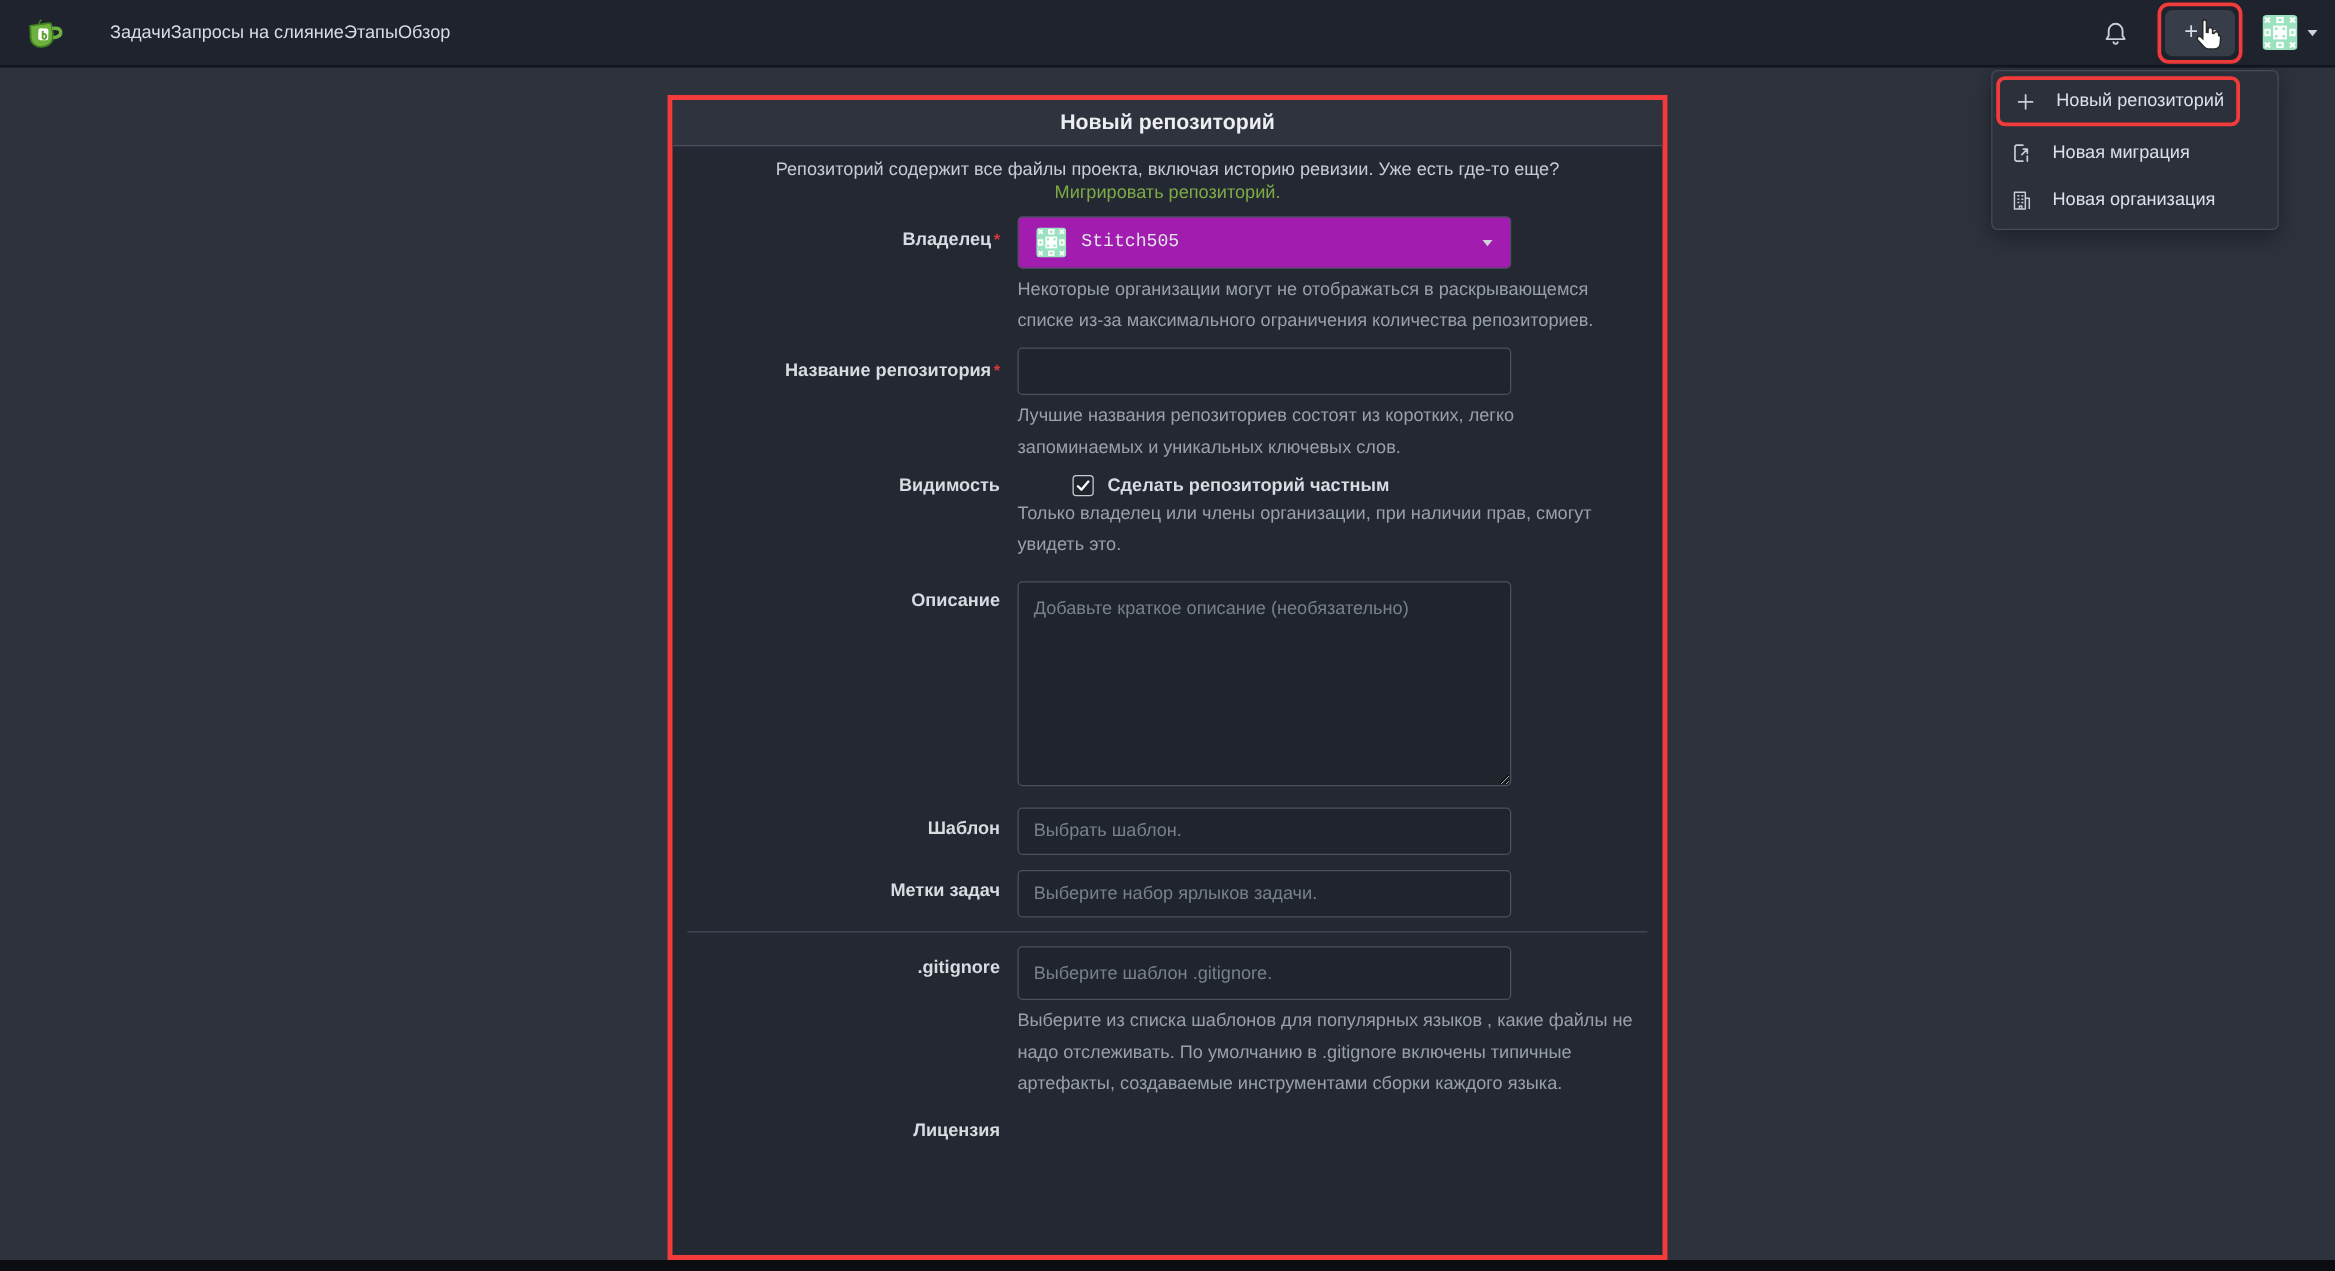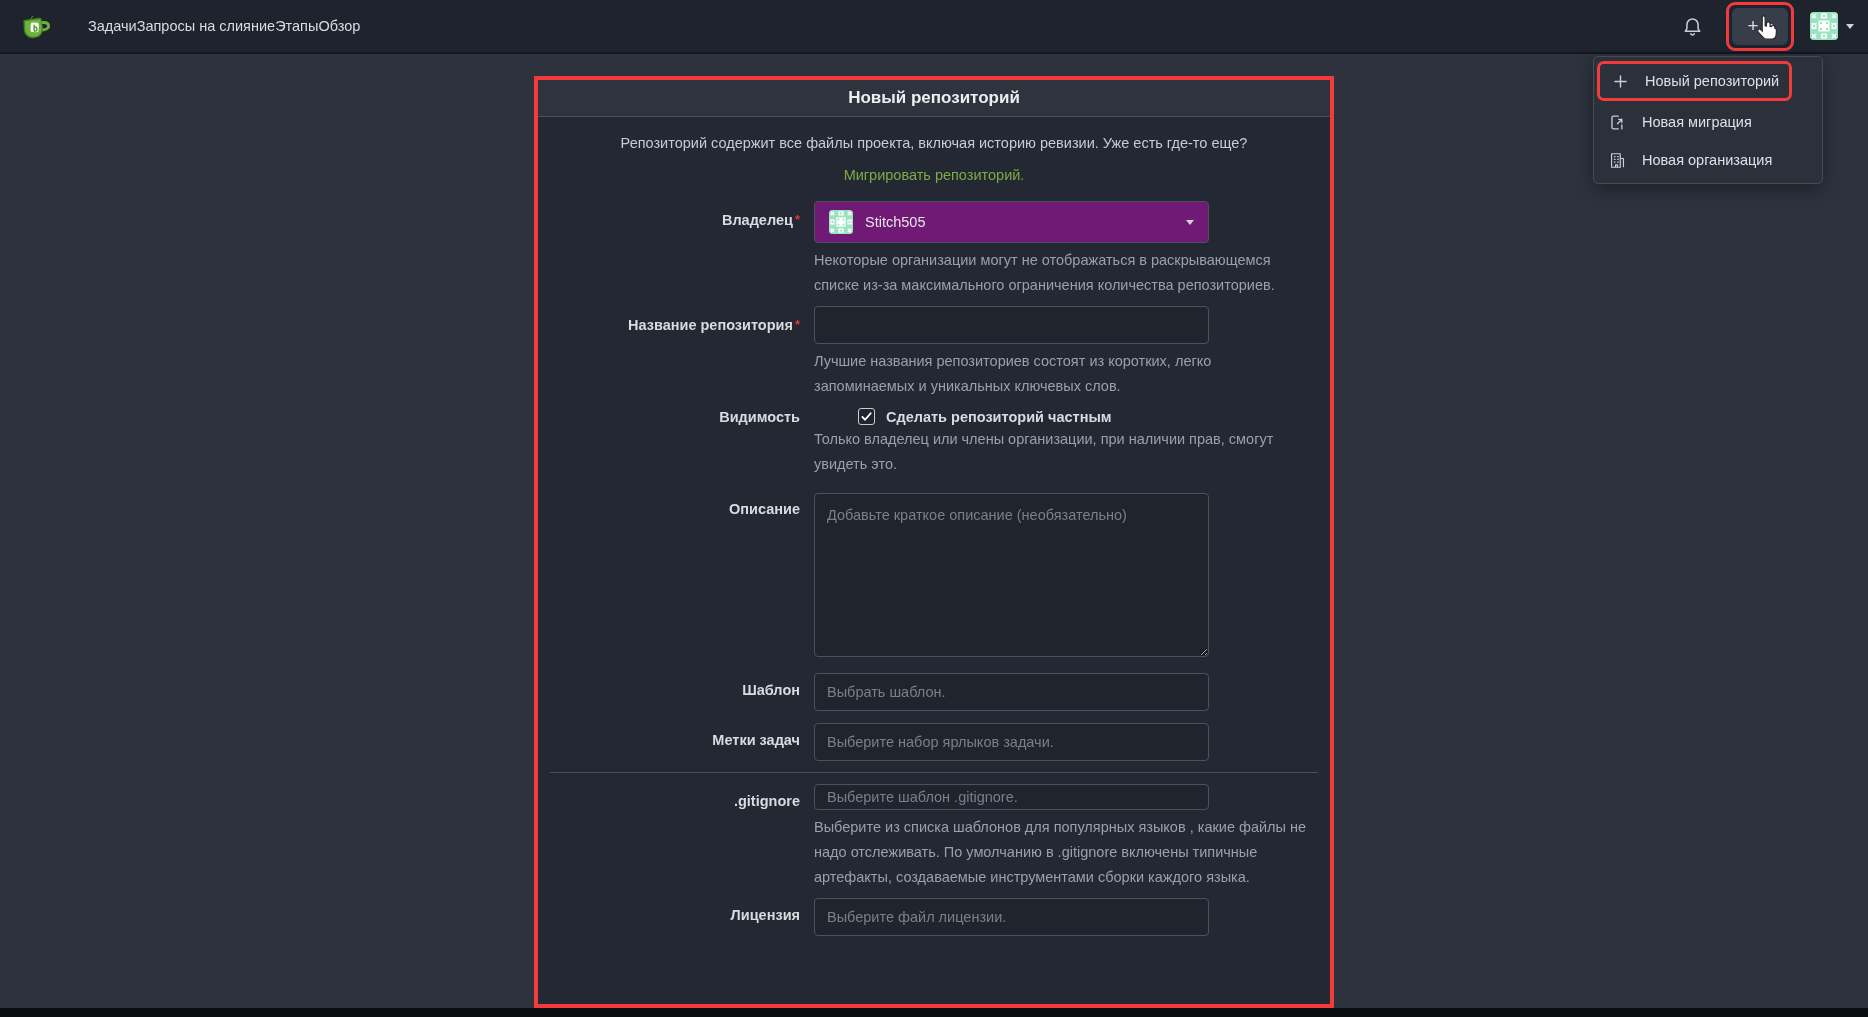--- a/index.html
+++ b/index.html
@@ -56,21 +56,21 @@
     width:800px; margin:22px auto 0 auto; border:4px solid #f23b3b;
     background:#232832; height:932px; overflow:hidden;
   }
   .form-titlebar {
     background:#2e333e; border-bottom:1px solid #4a505c; padding:8px 10px;
   }
   .form-title { font-size:17px; font-weight:700; color:#eceef1; text-align:center; }
   .form-body { padding:0 10px; }
   .intro {
     max-width:700px; margin:10px auto 10px auto; text-align:center;
-    font-size:14.5px; line-height:32px; color:#c7ccd4;
+    font-size:14.5px; line-height:18px; color:#c7ccd4;
   }
   .green-link { color:#7fab47; text-decoration:none; cursor:pointer; }
 
   .row { display:flex; }
   .row-label {
     width:266px; flex:0 0 auto; text-align:right; padding-right:14px;
     font-size:14.5px; font-weight:700; color:#d8dbe0;
   }
   .row-label.mid { padding-top:11px; }
   .row-label.top { padding-top:8px; }
@@ -79,22 +79,22 @@
 
   .tfield {
     width:395px; background:#1f242d; border:1px solid #4b515e; border-radius:4px;
     color:#dcdfe4; font-size:14.5px; font-family:inherit; padding:0 12px; outline:none;
   }
   input.tfield { height:40px; }
   .tfield::placeholder { color:#78808c; opacity:1; }
   textarea.tfield { height:164px; padding-top:10px; resize:vertical; line-height:22px; }
 
   .select-box {
-    width:395px; height:42px; background:#701a75; border:1px solid #4b515e; border-radius:4px;
-    display:flex; align-items:center; padding:0 14px; gap:12px; cursor:pointer;
+    width:395px; height:42px; background:#a21caf; border:1px solid #4b515e; border-radius:4px;
+    display:flex; align-items:center; padding:0 14px; gap:12px; cursor:pointer;font-family:Liberation Mono, monospace;
   }
   .select-avatar { width:24px; height:24px; border-radius:3px; }
   .select-value { font-size:14.5px; color:#e3e6ea; flex:1; }
 
   .help { font-size:14.5px; line-height:25px; color:#9aa0aa; margin-top:5px; max-width:512px; }
 
   .cb-row { display:flex; align-items:center; gap:11px; padding-top:1px; cursor:pointer;margin-left:44px; }
   .checkbox {
     width:17px; height:17px; border:1px solid #c9cdd3; border-radius:3px; background:#1f242d;
     display:flex; align-items:center; justify-content:center; flex:0 0 auto;
@@ -310,31 +310,30 @@
         </div>
       </div>
 
       <hr class="divider">
 
       <div class="row mb-r7">
         <div class="row-label mid" style="padding-top:9px">
           <span>.gitignore</span>
         </div>
         <div class="row-ctl">
-          <input class="tfield" style="height: 26px;" placeholder="Выберите шаблон .gitignore.">
+          <input class="tfield" style="height: 43px;" placeholder="Выберите шаблон .gitignore.">
           <div class="help">Выберите из списка шаблонов для популярных языков , какие файлы не надо отслеживать. По умолчанию в .gitignore включены типичные артефакты, создаваемые инструментами сборки каждого языка.</div>
         </div>
       </div>
 
       <div class="row">
         <div class="row-label mid" style="padding-top:9px">
           <span>Лицензия</span>
         </div>
         <div class="row-ctl">
-          <input class="tfield" style="height: 38px;" placeholder="Выберите файл лицензии.">
         </div>
       </div>
 
     </div>
   </div>
 
   <div class="bottom-strip"></div>
 
   <svg class="cursor" width="28" height="32" viewBox="0 0 24 28">
     <path d="M8.6 2.3 c1 0 1.8 .8 1.8 1.8 v7.1 l1.1 .15 v-1.9 c0 -.9 .7 -1.6 1.6 -1.6 .9 0 1.6 .7 1.6 1.6 v2.4 l1 .12 c.3 -.7 1 -1.2 1.8 -1.1 .85 .1 1.45 .8 1.45 1.65 v.85 c.8 .12 1.45 .8 1.4 1.65 l-.35 4.3 c-.2 2 -1.85 3.55 -3.85 3.55 h-4.5 c-1.1 0 -2.15 -.47 -2.85 -1.3 l-4.5 -4.9 c-.6 -.66 -.58 -1.67 .08 -2.28 .62 -.58 1.58 -.57 2.18 .03 l1.24 1.25 V4.1 c0 -1 .8 -1.8 1.76 -1.8 z" fill="#ffffff" stroke="#2b2b2b" stroke-width="1.1"></path>

